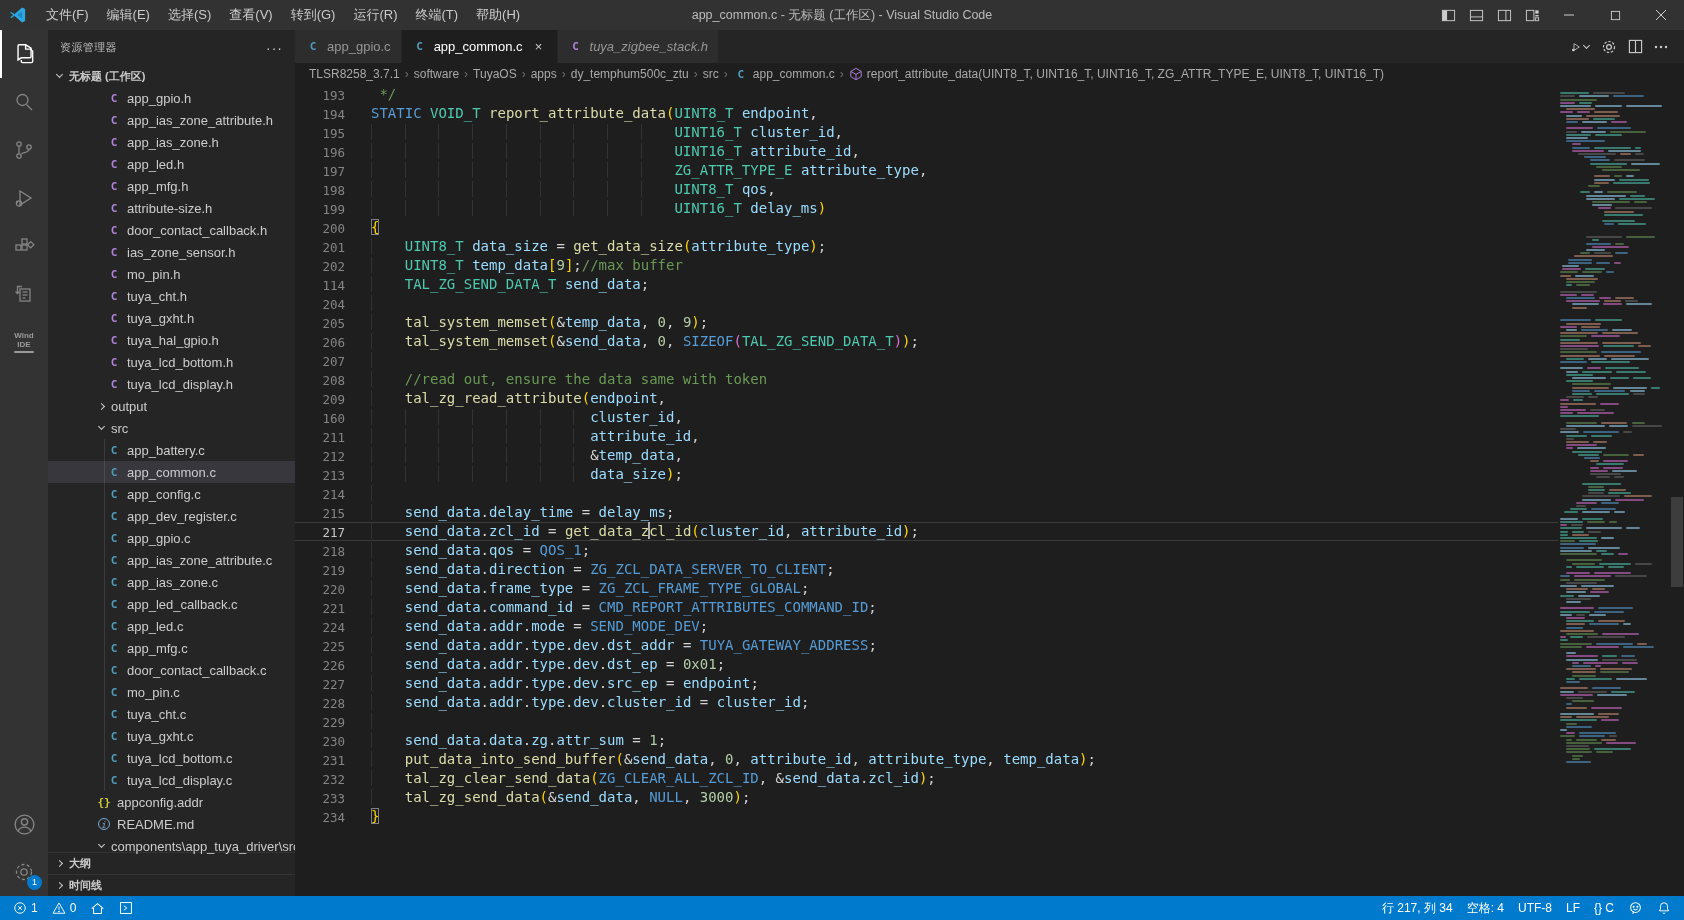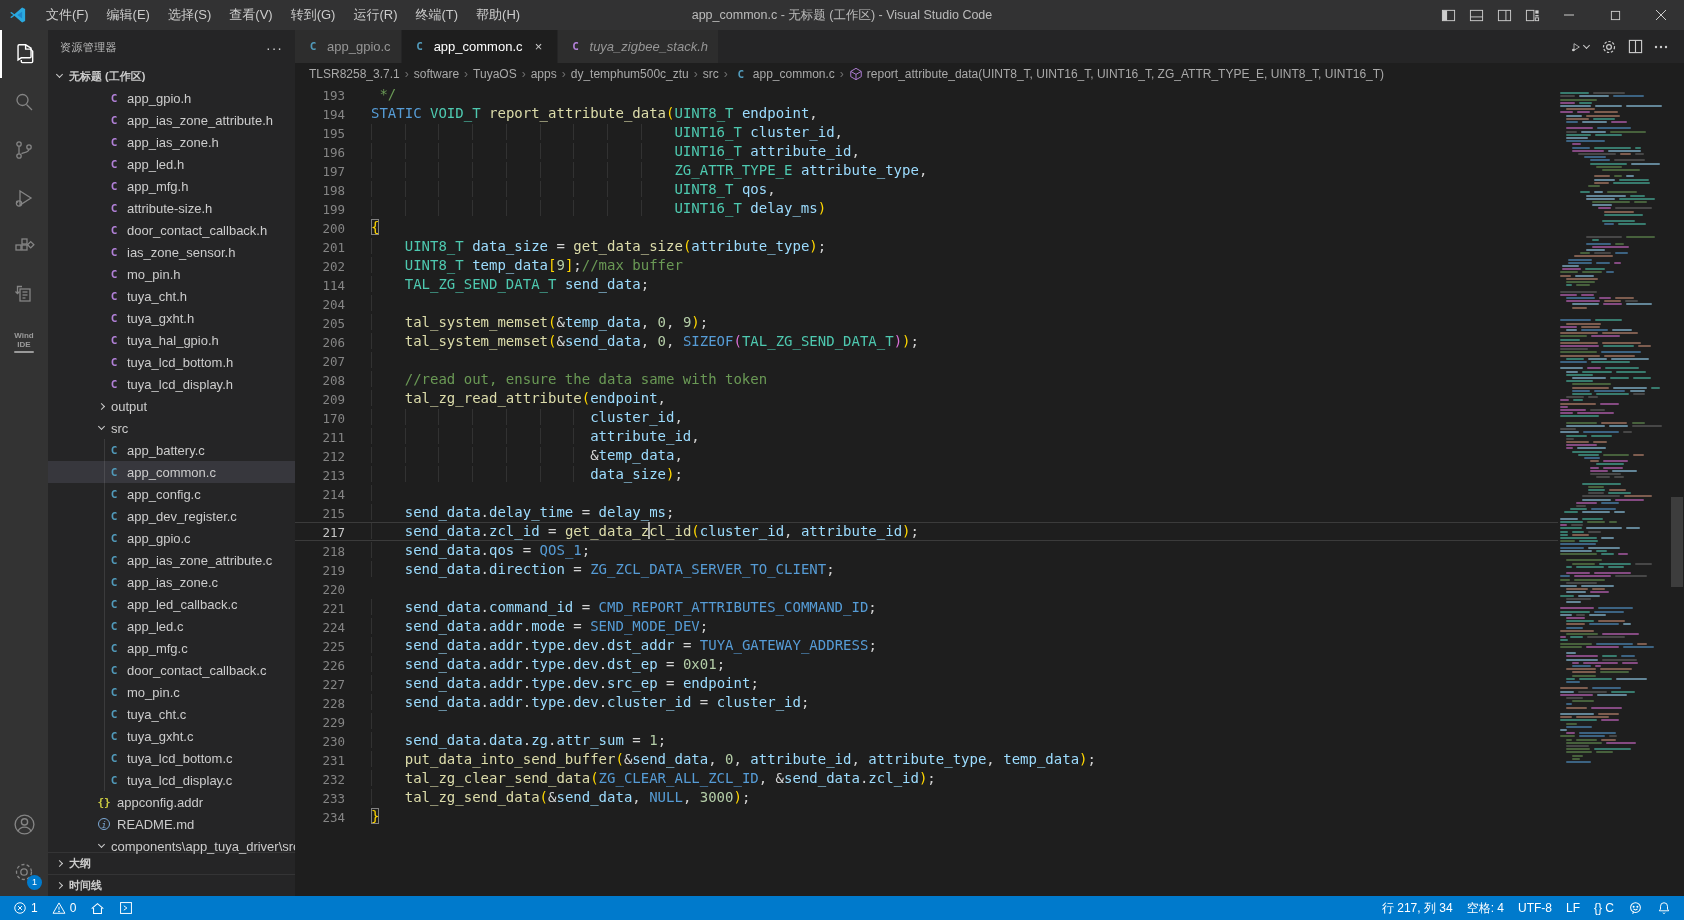--- a/index.html
+++ b/index.html
@@ -557,30 +557,30 @@
         <div class="code-row"><span class="ln">200</span><span class="ctext"><span class="t-bm">{</span></span></div>
         <div class="code-row"><span class="ln">201</span><span class="ctext"><span class="t-ws">    </span><span class="t-type">UINT8_T </span><span class="t-var">data_size</span><span class="t-p"> = </span><span class="t-fn">get_data_size</span><span class="t-b1">(</span><span class="t-var">attribute_type</span><span class="t-b1">)</span><span class="t-p">;</span></span></div>
         <div class="code-row"><span class="ln">202</span><span class="ctext"><span class="t-ws">    </span><span class="t-type">UINT8_T </span><span class="t-var">temp_data</span><span class="t-b1">[</span><span class="t-num">9</span><span class="t-b1">]</span><span class="t-p">;</span><span class="t-cm">//max buffer</span></span></div>
         <div class="code-row"><span class="ln">114</span><span class="ctext"><span class="t-ws">    </span><span class="t-type">TAL_ZG_SEND_DATA_T </span><span class="t-var">send_data</span><span class="t-p">;</span></span></div>
         <div class="code-row"><span class="ln">204</span><span class="ctext"><span class="t-ws"> </span></span></div>
         <div class="code-row"><span class="ln">205</span><span class="ctext"><span class="t-ws">    </span><span class="t-fn">tal_system_memset</span><span class="t-b1">(</span><span class="t-p">&amp;</span><span class="t-var">temp_data</span><span class="t-p">, </span><span class="t-num">0</span><span class="t-p">, </span><span class="t-num">9</span><span class="t-b1">)</span><span class="t-p">;</span></span></div>
         <div class="code-row"><span class="ln">206</span><span class="ctext"><span class="t-ws">    </span><span class="t-fn">tal_system_memset</span><span class="t-b1">(</span><span class="t-p">&amp;</span><span class="t-var">send_data</span><span class="t-p">, </span><span class="t-num">0</span><span class="t-p">, </span><span class="t-kw">SIZEOF</span><span class="t-b2">(</span><span class="t-type">TAL_ZG_SEND_DATA_T</span><span class="t-b2">)</span><span class="t-b1">)</span><span class="t-p">;</span></span></div>
         <div class="code-row"><span class="ln">207</span><span class="ctext"><span class="t-ws"> </span></span></div>
         <div class="code-row"><span class="ln">208</span><span class="ctext"><span class="t-ws">    </span><span class="t-cm">//read out, ensure the data same with token</span></span></div>
         <div class="code-row"><span class="ln">209</span><span class="ctext"><span class="t-ws">    </span><span class="t-fn">tal_zg_read_attribute</span><span class="t-b1">(</span><span class="t-var">endpoint</span><span class="t-p">,</span></span></div>
-        <div class="code-row"><span class="ln">170</span><span class="ctext"><span class="t-ws">                          </span><span class="t-var">cluster_id</span><span class="t-p">,</span></span></div>
+        <div class="code-row"><span class="ln">160</span><span class="ctext"><span class="t-ws">                          </span><span class="t-var">cluster_id</span><span class="t-p">,</span></span></div>
         <div class="code-row"><span class="ln">211</span><span class="ctext"><span class="t-ws">                          </span><span class="t-var">attribute_id</span><span class="t-p">,</span></span></div>
         <div class="code-row"><span class="ln">212</span><span class="ctext"><span class="t-ws">                          </span><span class="t-p">&amp;</span><span class="t-var">temp_data</span><span class="t-p">,</span></span></div>
         <div class="code-row"><span class="ln">213</span><span class="ctext"><span class="t-ws">                          </span><span class="t-var">data_size</span><span class="t-b1">)</span><span class="t-p">;</span></span></div>
         <div class="code-row"><span class="ln">214</span><span class="ctext"><span class="t-ws"> </span></span></div>
         <div class="code-row"><span class="ln">215</span><span class="ctext"><span class="t-ws">    </span><span class="t-var">send_data</span><span class="t-p">.</span><span class="t-var">delay_time</span><span class="t-p"> = </span><span class="t-var">delay_ms</span><span class="t-p">;</span></span></div>
         <div class="code-row current"><span class="ln">217</span><span class="ctext"><span class="t-ws">    </span><span class="t-var">send_data</span><span class="t-p">.</span><span class="t-var">zcl_id</span><span class="t-p"> = </span><span class="t-fn">get_data_z</span><span class="cursor"></span><span class="t-fn">cl_id</span><span class="t-b1">(</span><span class="t-var">cluster_id</span><span class="t-p">, </span><span class="t-var">attribute_id</span><span class="t-b1">)</span><span class="t-p">;</span></span></div>
         <div class="code-row"><span class="ln">218</span><span class="ctext"><span class="t-ws">    </span><span class="t-var">send_data</span><span class="t-p">.</span><span class="t-var">qos</span><span class="t-p"> = </span><span class="t-kw">QOS_1</span><span class="t-p">;</span></span></div>
         <div class="code-row"><span class="ln">219</span><span class="ctext"><span class="t-ws">    </span><span class="t-var">send_data</span><span class="t-p">.</span><span class="t-var">direction</span><span class="t-p"> = </span><span class="t-kw">ZG_ZCL_DATA_SERVER_TO_CLIENT</span><span class="t-p">;</span></span></div>
-        <div class="code-row"><span class="ln">220</span></div>
+        <div class="code-row"><span class="ln">220</span><span class="ctext"><span class="t-ws">    </span><span class="t-var">send_data</span><span class="t-p">.</span><span class="t-var">frame_type</span><span class="t-p"> = </span><span class="t-kw">ZG_ZCL_FRAME_TYPE_GLOBAL</span><span class="t-p">;</span></span></div>
         <div class="code-row"><span class="ln">221</span><span class="ctext"><span class="t-ws">    </span><span class="t-var">send_data</span><span class="t-p">.</span><span class="t-var">command_id</span><span class="t-p"> = </span><span class="t-kw">CMD_REPORT_ATTRIBUTES_COMMAND_ID</span><span class="t-p">;</span></span></div>
         <div class="code-row"><span class="ln">224</span><span class="ctext"><span class="t-ws">    </span><span class="t-var">send_data</span><span class="t-p">.</span><span class="t-var">addr</span><span class="t-p">.</span><span class="t-var">mode</span><span class="t-p"> = </span><span class="t-kw">SEND_MODE_DEV</span><span class="t-p">;</span></span></div>
         <div class="code-row"><span class="ln">225</span><span class="ctext"><span class="t-ws">    </span><span class="t-var">send_data</span><span class="t-p">.</span><span class="t-var">addr</span><span class="t-p">.</span><span class="t-var">type</span><span class="t-p">.</span><span class="t-var">dev</span><span class="t-p">.</span><span class="t-var">dst_addr</span><span class="t-p"> = </span><span class="t-kw">TUYA_GATEWAY_ADDRESS</span><span class="t-p">;</span></span></div>
         <div class="code-row"><span class="ln">226</span><span class="ctext"><span class="t-ws">    </span><span class="t-var">send_data</span><span class="t-p">.</span><span class="t-var">addr</span><span class="t-p">.</span><span class="t-var">type</span><span class="t-p">.</span><span class="t-var">dev</span><span class="t-p">.</span><span class="t-var">dst_ep</span><span class="t-p"> = </span><span class="t-num">0x01</span><span class="t-p">;</span></span></div>
         <div class="code-row"><span class="ln">227</span><span class="ctext"><span class="t-ws">    </span><span class="t-var">send_data</span><span class="t-p">.</span><span class="t-var">addr</span><span class="t-p">.</span><span class="t-var">type</span><span class="t-p">.</span><span class="t-var">dev</span><span class="t-p">.</span><span class="t-var">src_ep</span><span class="t-p"> = </span><span class="t-var">endpoint</span><span class="t-p">;</span></span></div>
         <div class="code-row"><span class="ln">228</span><span class="ctext"><span class="t-ws">    </span><span class="t-var">send_data</span><span class="t-p">.</span><span class="t-var">addr</span><span class="t-p">.</span><span class="t-var">type</span><span class="t-p">.</span><span class="t-var">dev</span><span class="t-p">.</span><span class="t-var">cluster_id</span><span class="t-p"> = </span><span class="t-var">cluster_id</span><span class="t-p">;</span></span></div>
         <div class="code-row"><span class="ln">229</span><span class="ctext"><span class="t-ws"> </span></span></div>
         <div class="code-row"><span class="ln">230</span><span class="ctext"><span class="t-ws">    </span><span class="t-var">send_data</span><span class="t-p">.</span><span class="t-var">data</span><span class="t-p">.</span><span class="t-var">zg</span><span class="t-p">.</span><span class="t-var">attr_sum</span><span class="t-p"> = </span><span class="t-num">1</span><span class="t-p">;</span></span></div>
         <div class="code-row"><span class="ln">231</span><span class="ctext"><span class="t-ws">    </span><span class="t-fn">put_data_into_send_buffer</span><span class="t-b1">(</span><span class="t-p">&amp;</span><span class="t-var">send_data</span><span class="t-p">, </span><span class="t-num">0</span><span class="t-p">, </span><span class="t-var">attribute_id</span><span class="t-p">, </span><span class="t-var">attribute_type</span><span class="t-p">, </span><span class="t-var">temp_data</span><span class="t-b1">)</span><span class="t-p">;</span></span></div>
         <div class="code-row"><span class="ln">232</span><span class="ctext"><span class="t-ws">    </span><span class="t-fn">tal_zg_clear_send_data</span><span class="t-b1">(</span><span class="t-kw">ZG_CLEAR_ALL_ZCL_ID</span><span class="t-p">, &amp;</span><span class="t-var">send_data</span><span class="t-p">.</span><span class="t-var">zcl_id</span><span class="t-b1">)</span><span class="t-p">;</span></span></div>

